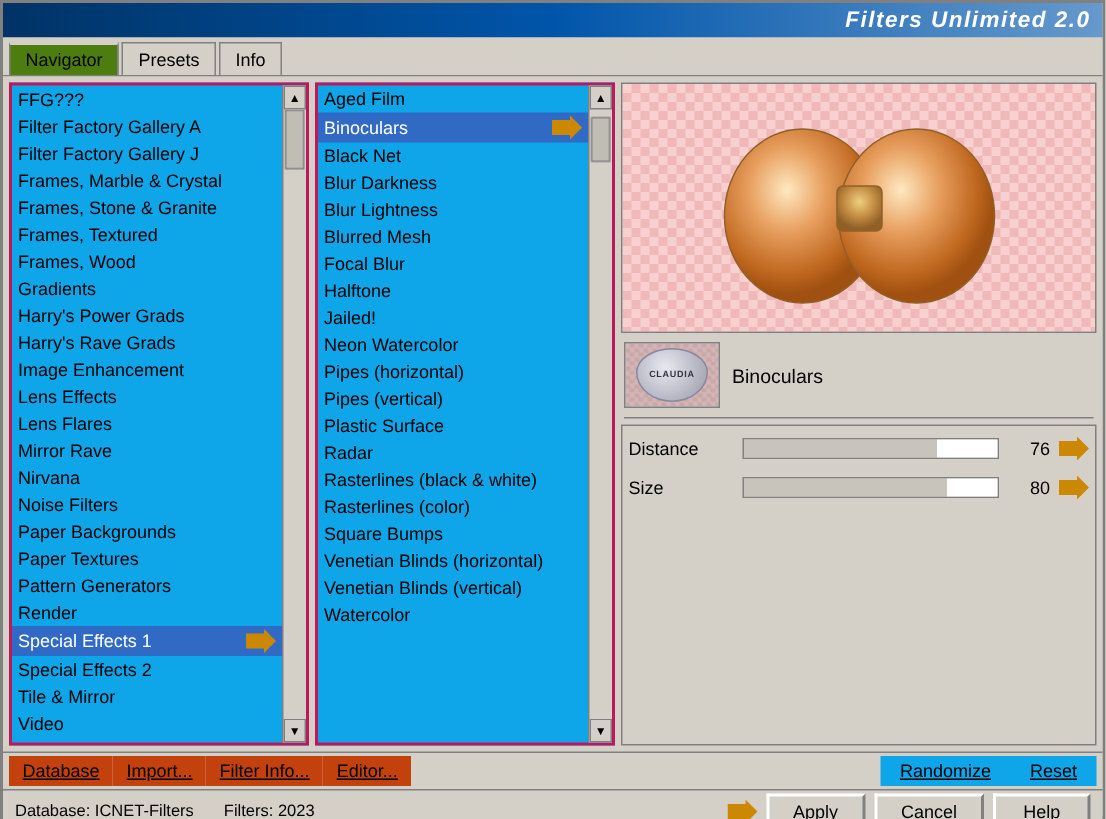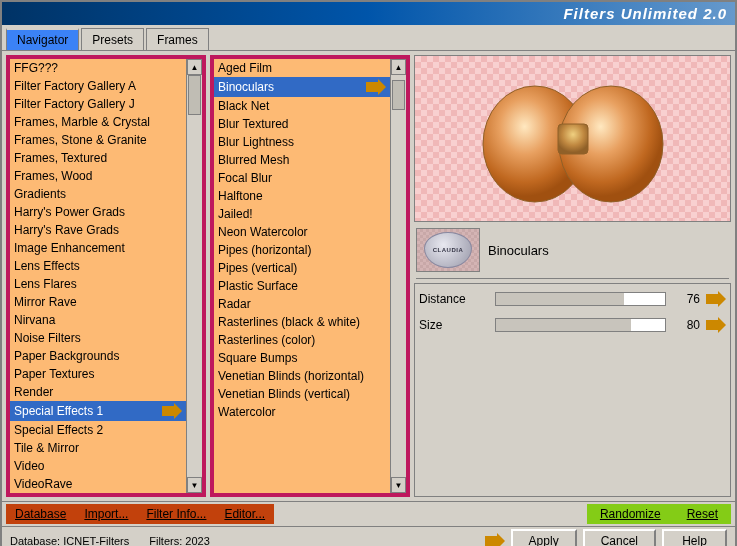--- a/index.html
+++ b/index.html
@@ -42,21 +42,21 @@
       border-bottom: none;
       padding: 2px 10px;
       cursor: pointer;
       font-size: 12px;
       margin-right: 2px;
       height: 22px;
       display: flex;
       align-items: center;
     }
     .tab.active {
-      background: #3b82f6;
+      background: #4d7c0f;
       border-top: 2px solid #d4d0c8;
       font-weight: normal;
       z-index: 1;
     }
 
     
     .main-content {
       display: flex;
       height: 450px;
       background: #d4d0c8;
@@ -197,21 +197,21 @@
       padding: 2px 8px;
       cursor: pointer;
       font-size: 12px;
       text-decoration: underline;
       color: #000;
     }
     .toolbar-spacer {
       flex: 1;
     }
     .toolbar-right-btn {
-      background: #84cc16;
+      background: #0ea5e9;
       border: 1px solid transparent;
       padding: 2px 12px;
       cursor: pointer;
       font-size: 12px;
       text-decoration: underline;
       color: #000;
     }
 
     
     .status-bar {
@@ -250,22 +250,22 @@
     }
 
     
     ::-webkit-scrollbar { width: 14px; }
     ::-webkit-scrollbar-track { background: #d4d0c8; }
     ::-webkit-scrollbar-thumb { background: #c0bdb4; border: 1px solid #808080; }
 
     .panel-with-scroll {
       display: flex;
       flex-direction: row;
-      border: 4px solid #be185d;
-      background: #fdba74;
+      border: 2px solid #be185d;
+      background: #0ea5e9;
       flex: 0 0 200px;
       overflow: hidden;
     }
 
     .panel-list-area {
       flex: 1;
       overflow-y: auto;
       overflow-x: hidden;
     }
 
@@ -337,21 +337,21 @@
   </div>
 
   <div class="tab-bar">
     <div class="tab active">
       <span>Navigator</span>
     </div>
     <div class="tab">
       <span>Presets</span>
     </div>
     <div class="tab">
-      <span>Frames</span>
+      <span>Info</span>
     </div>
   </div>
 
   <div class="main-content">
 
     <div class="panel-with-scroll" style="width:200px;flex:0 0 200px;">
       <div class="panel-list-area">
 
         <div class="left-list-item">
             <span>FFG???</span>
@@ -399,20 +399,23 @@
             <span>Nirvana</span>
           </div>
         <div class="left-list-item">
             <span>Noise Filters</span>
           </div>
         <div class="left-list-item">
             <span>Paper Backgrounds</span>
           </div>
         <div class="left-list-item">
             <span>Paper Textures</span>
+          </div>
+        <div class="left-list-item">
+            <span>Pattern Generators</span>
           </div>
         <div class="left-list-item">
             <span>Render</span>
           </div>
         <div class="left-list-item selected" style="display:flex;align-items:center;gap:4px;justify-content:flex-end;">
           <span style="flex:1;">Special Effects 1</span>
           <span style="display:inline-block;width:20px;height:16px;">
             <svg width="20" height="16" viewBox="0 0 20 16">
                 <polygon points="0,3 12,3 12,0 20,8 12,16 12,13 0,13" fill="#cc8800"></polygon>
               </svg>
@@ -451,21 +454,21 @@
           <span style="display:inline-block;width:20px;height:16px;">
             <svg width="20" height="16" viewBox="0 0 20 16">
                 <polygon points="0,3 12,3 12,0 20,8 12,16 12,13 0,13" fill="#cc8800"></polygon>
               </svg>
           </span>
         </div>
         <div class="middle-list-item">
             <span>Black Net</span>
           </div>
         <div class="middle-list-item">
-            <span>Blur Textured</span>
+            <span>Blur Darkness</span>
           </div>
         <div class="middle-list-item">
             <span>Blur Lightness</span>
           </div>
         <div class="middle-list-item">
             <span>Blurred Mesh</span>
           </div>
         <div class="middle-list-item">
             <span>Focal Blur</span>
           </div>

